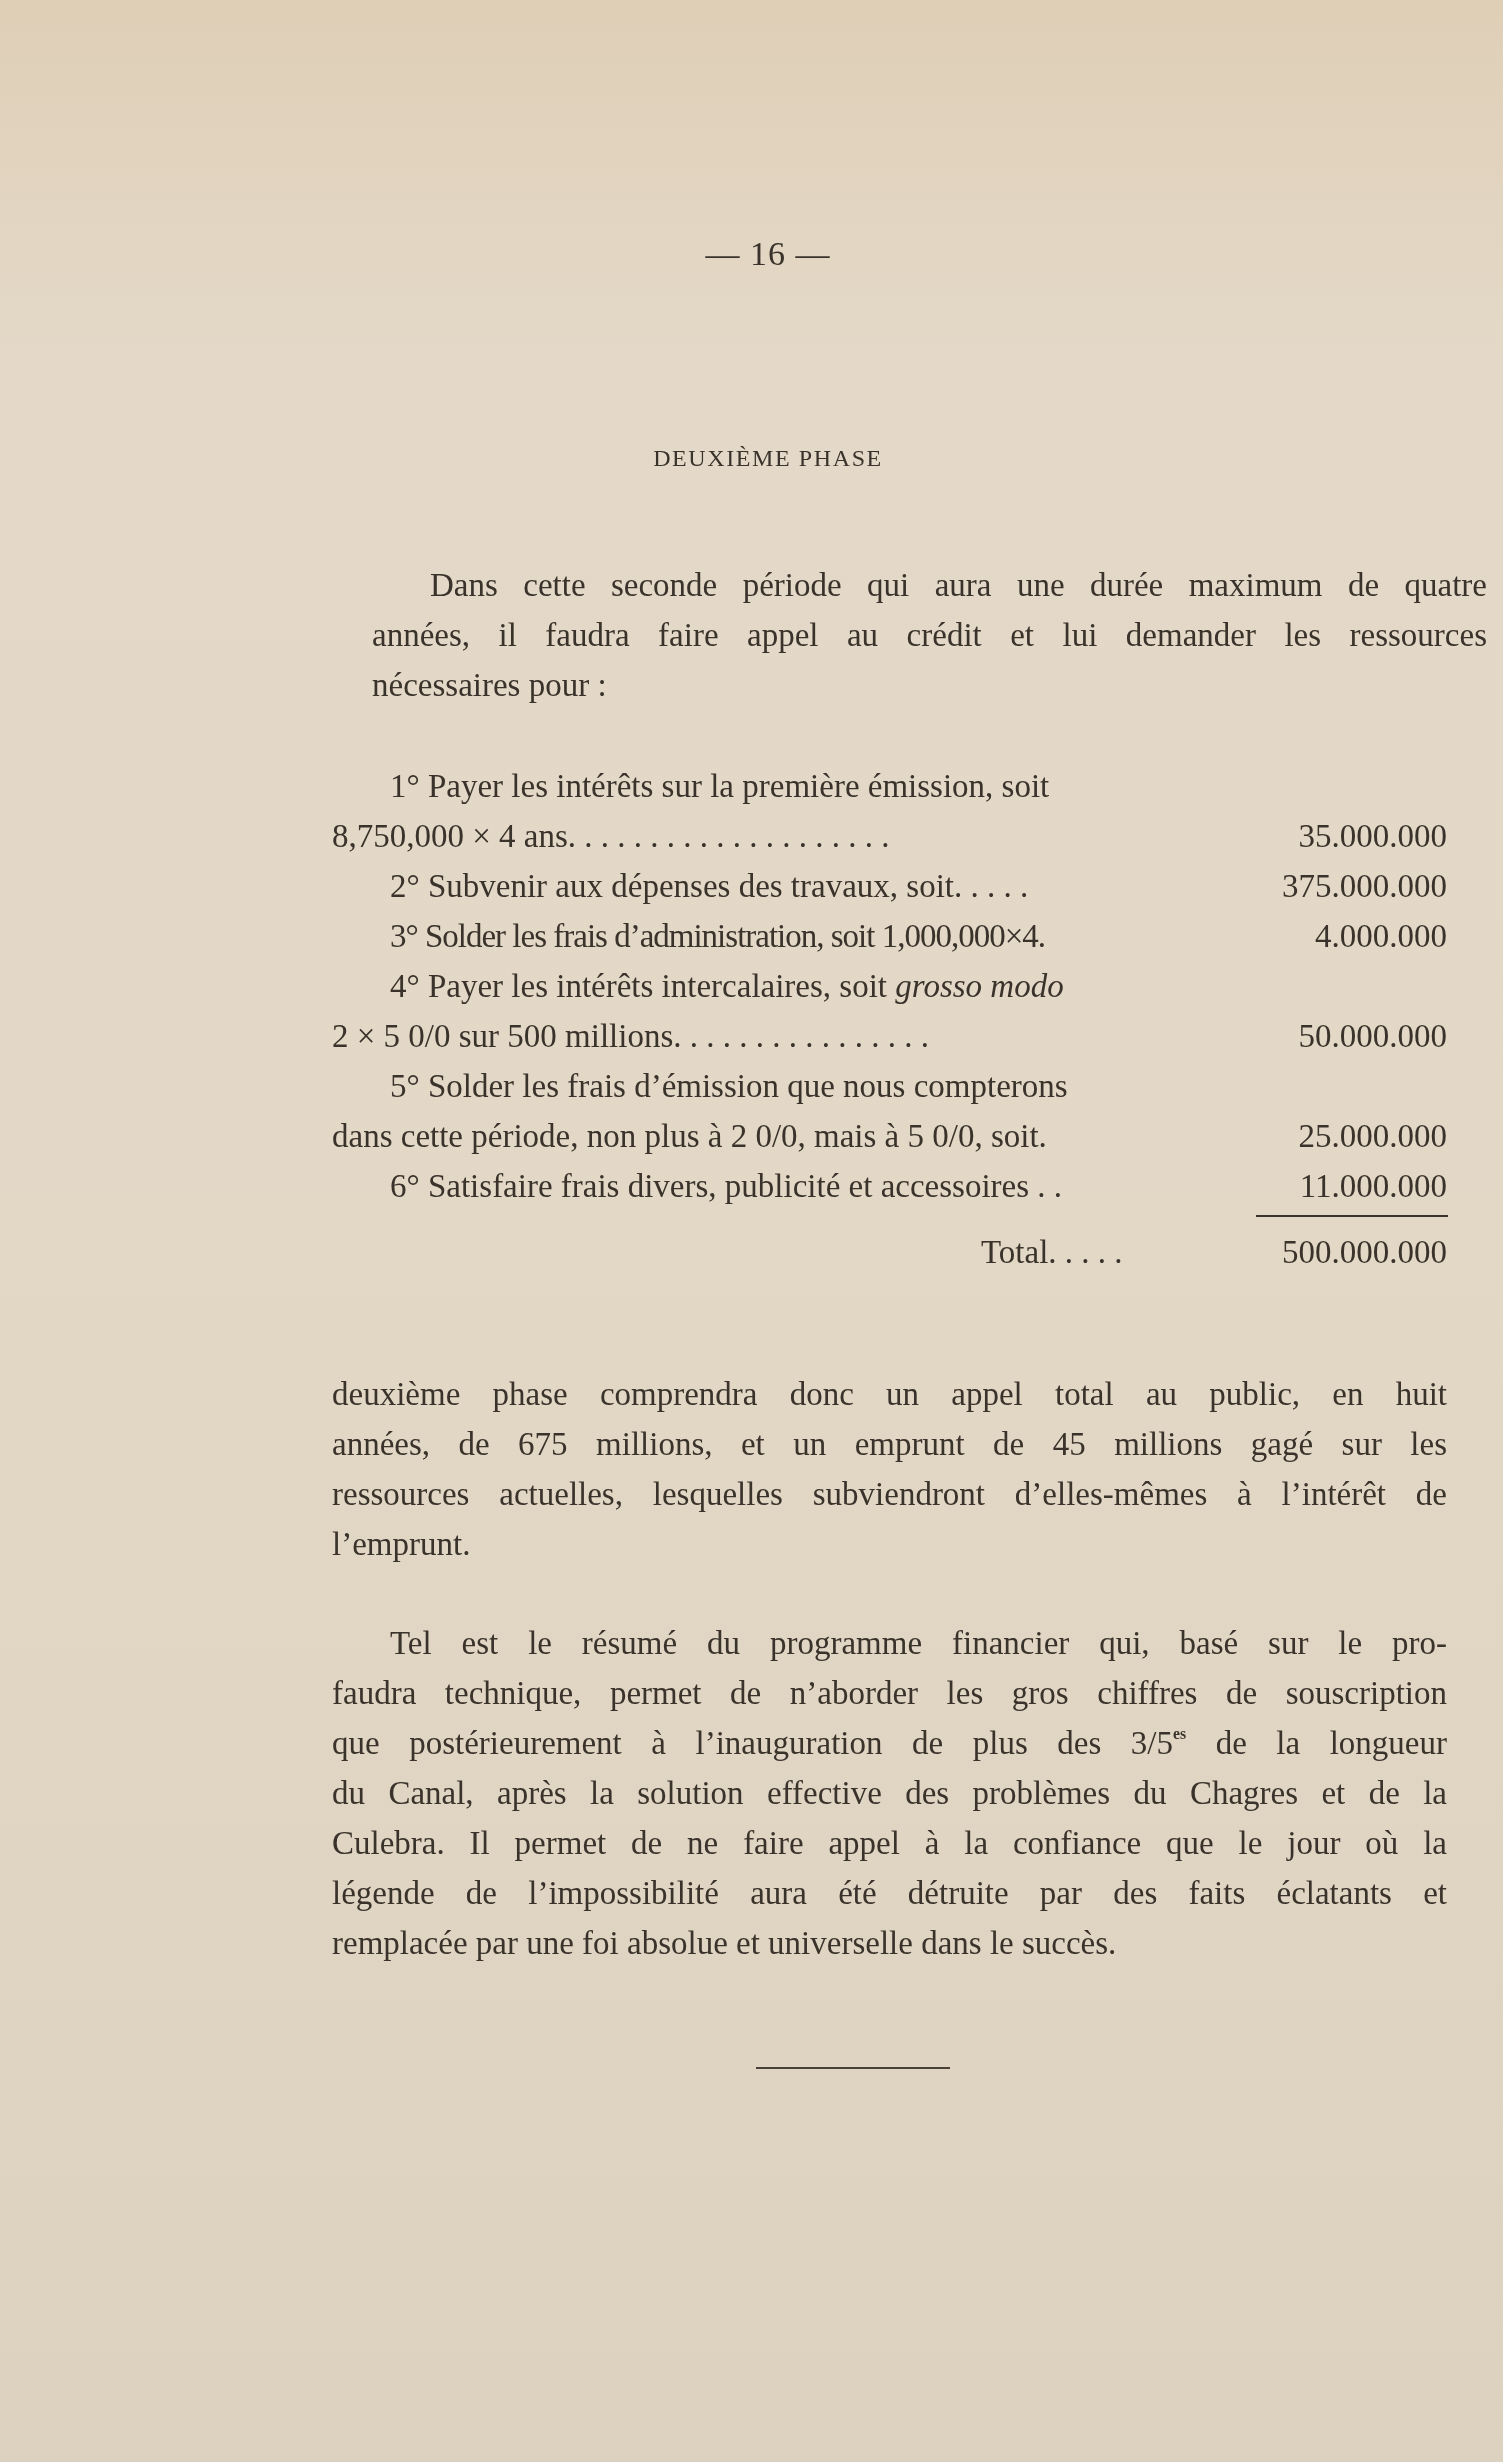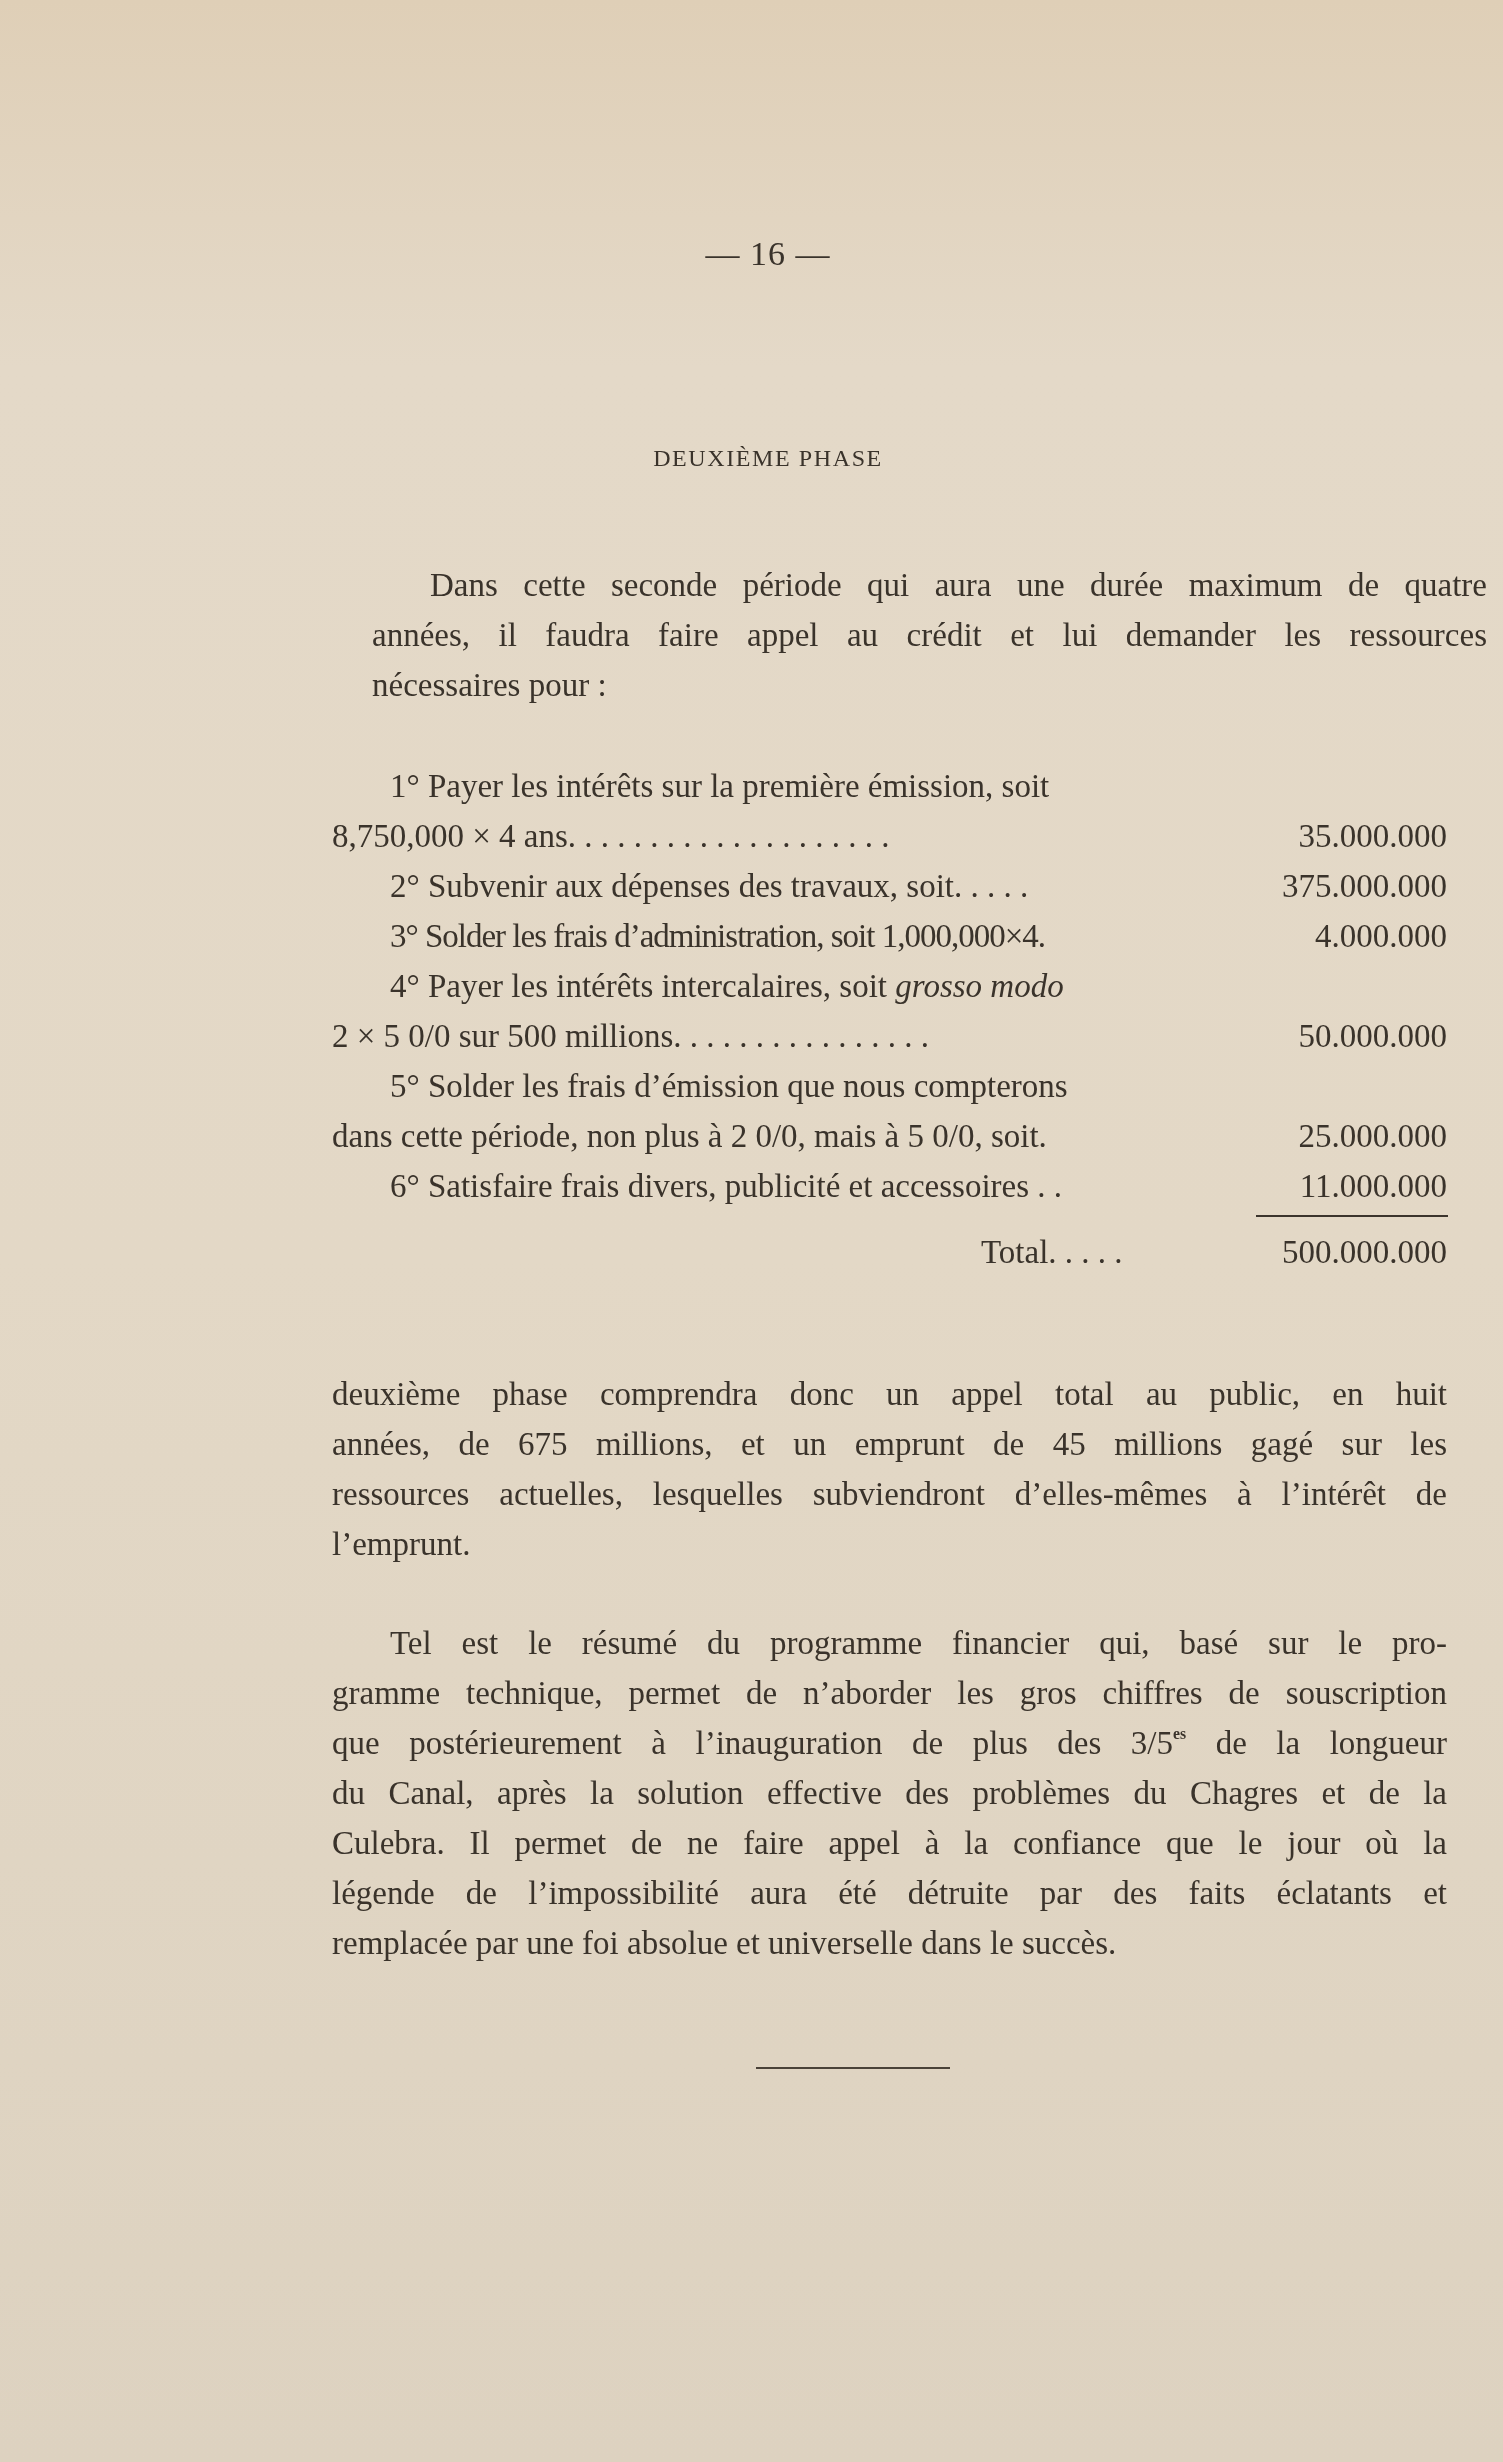--- a/index.html
+++ b/index.html
@@ -195,21 +195,21 @@
 
   <div class="para para2">
     <span class="line">deuxième phase comprendra donc un appel total au public, en huit</span>
     <span class="line">années, de 675 millions, et un emprunt de 45 millions gagé sur les</span>
     <span class="line">ressources actuelles, lesquelles subviendront d’elles-mêmes à l’intérêt de</span>
     <span class="line last">l’emprunt.</span>
   </div>
 
   <div class="para para3">
     <span class="line first">Tel est le résumé du programme financier qui, basé sur le pro-</span>
-    <span class="line">gramme technique, permet de n’aborder les gros chiffres de souscription</span>
+    <span class="line">faudra technique, permet de n’aborder les gros chiffres de souscription</span>
     <span class="line"><span>que postérieurement à l’inauguration de plus des 3/5</span><sup>es</sup><span> de la longueur</span></span>
     <span class="line">du Canal, après la solution effective des problèmes du Chagres et de la</span>
     <span class="line">Culebra. Il permet de ne faire appel à la confiance que le jour où la</span>
     <span class="line">légende de l’impossibilité aura été détruite par des faits éclatants et</span>
     <span class="line last">remplacée par une foi absolue et universelle dans le succès.</span>
   </div>
 
   <div class="end-rule"></div>
 </div>
 

